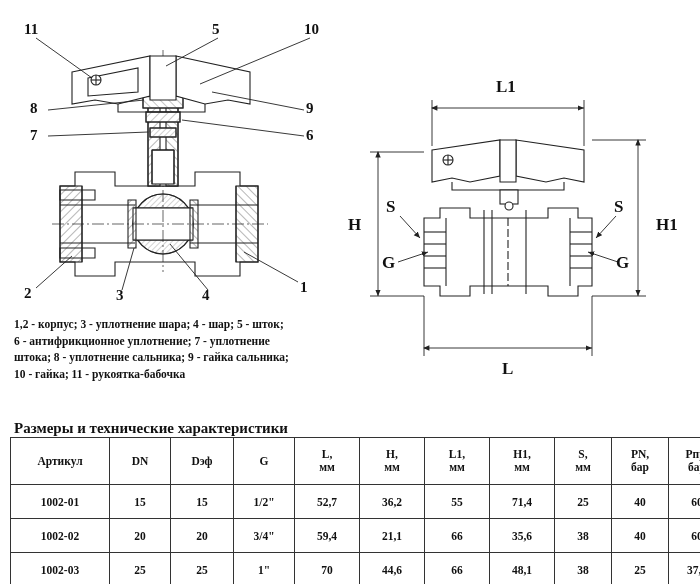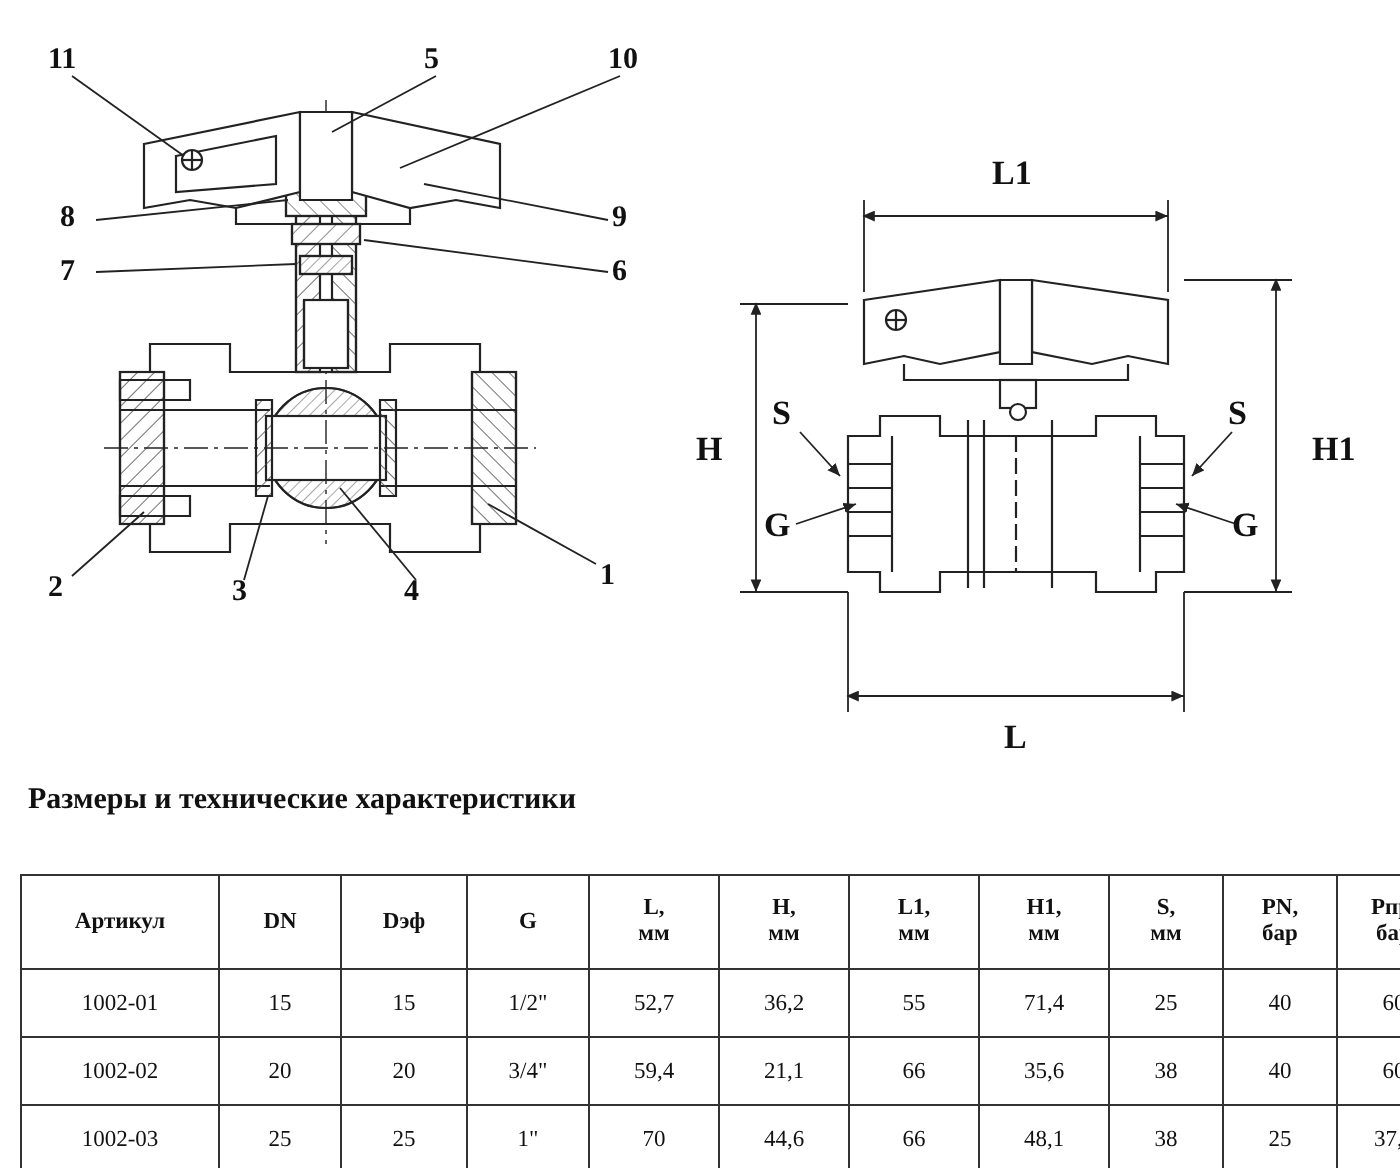--- a/index.html
+++ b/index.html
@@ -24,21 +24,21 @@
     width:330px;
     font-size:11.5px;
     font-weight:bold;
     line-height:16.5px;
     color:#111;
   }
 
   
   .section-title{
     position:absolute;
-    left:14px;top:392px;
+    left:14px;top:420px;
     font-size:15px;
     font-weight:bold;
     color:#111;
   }
 
   
   .table-wrap{
     position:absolute;
     left:10px;top:437px;
     width:680px;
@@ -56,21 +56,21 @@
     padding:2px 1px;
     color:#111;
   }
   thead th{
     height:42px;
     font-weight:bold;
     line-height:13px;
   }
   tbody td{
     height:29px;
-    font-weight:normal;
+    font-weight:bold;
   }
   .c0{width:96px;}
   .c1{width:58px;}
   .c2{width:60px;}
   .c3{width:58px;}
   .c4{width:62px;}
   .c5{width:62px;}
   .c6{width:62px;}
   .c7{width:62px;}
   .c8{width:54px;}
@@ -247,20 +247,26 @@
         <text x="656" y="230">H1</text>
         <text x="386" y="212">S</text>
         <text x="614" y="212">S</text>
         <text x="382" y="268">G</text>
         <text x="616" y="268">G</text>
         <text x="502" y="374">L</text>
       </g>
     </svg>
   </div>
 
+  <div class="legend">
+    <div>1,2 - корпус; 3 - уплотнение шара; 4 - шар; 5 - шток;</div>
+    <div>6 - антифрикционное уплотнение; 7 - уплотнение</div>
+    <div>штока; 8 - уплотнение сальника; 9 - гайка сальника;</div>
+    <div>10 - гайка; 11 - рукоятка-бабочка</div>
+  </div>
 
   <div class="section-title">Размеры и технические характеристики</div>
 
   <div class="table-wrap">
     <table>
       <thead>
         <tr>
           <th class="c0">
             <div>Артикул</div>
           </th>

